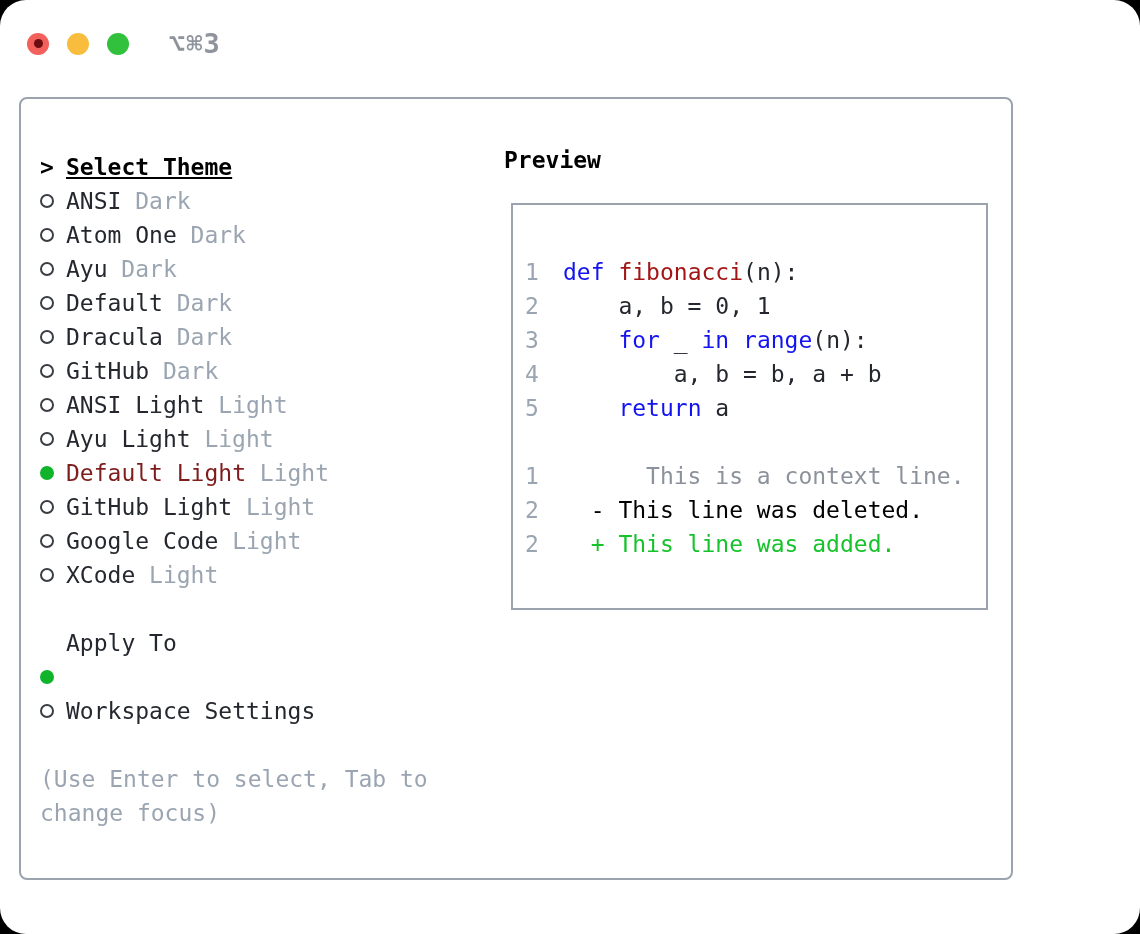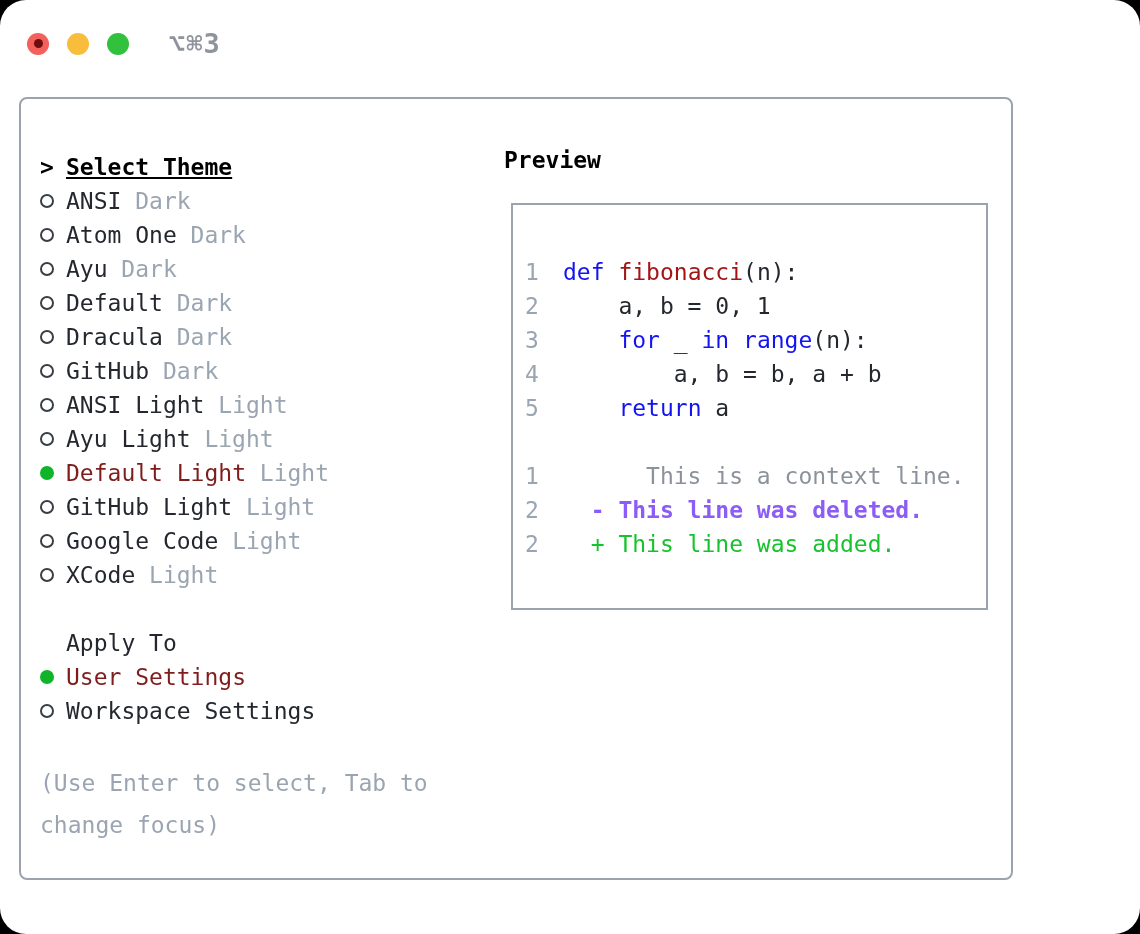--- a/index.html
+++ b/index.html
@@ -84,21 +84,21 @@
     background: transparent;
   }
   .selected .radio { background: #10b42a; border-color: #10b42a; }
   .title-text { font-weight: bold; color: #000; text-decoration: underline; }
   .selected .nm { color: #7f1d1d; }
   .var { color: #9aa5b1; margin-left: 0.6em; }
   .spacer-row { height: 34px; }
   .hint {
     margin-top: 34px;
     width: 410px;
-    line-height: 42px;
+    line-height: 34px;
     color: #9aa5b1;
     white-space: normal;
   }
   
   .preview-title {
     position: absolute;
     left: 483px; top: 44px;
     height: 34px;
     display: flex;
     align-items: center;
@@ -122,21 +122,21 @@
     flex: none;
     margin-right: 24px;
     color: #9aa5b1;
     text-align: left;
   }
   .segs { white-space: pre; }
   .pl  { color: #24282e; }
   .kw  { color: #1414f0; }
   .fn  { color: #a31515; }
   .ctx { color: #8b929b; }
-  .del { color: #8b5cf6; font-weight: bold; }
+  .del { color: #000000; }
   .add { color: #17c32c; }
 </style>
 </head>
 <body>
 
 <div class="window">
 
   <div class="titlebar">
     <div class="tl tl-red">
       <div class="dot"></div>
@@ -208,21 +208,20 @@
       <div class="spacer-row"></div>
 
       <div class="row">
         <span class="slot"></span>
         <span>Apply To</span>
       </div>
 
       <div id="apply-list">
           <div class="row apply-option selected">
     <span class="slot"><span class="radio"></span></span>
-    <span class="nm">User Settings</span>
   </div>
           <div class="row apply-option">
     <span class="slot"><span class="radio"></span></span>
     <span class="nm">Workspace Settings</span>
   </div>
         </div>
 
       <div class="hint">(Use Enter to select, Tab to change focus)</div>
     </div>
 

